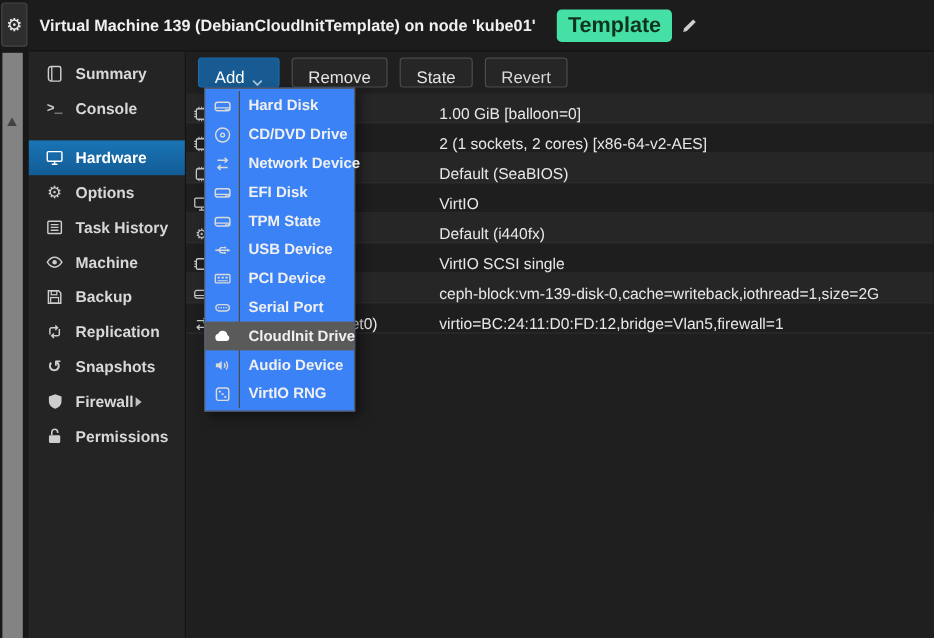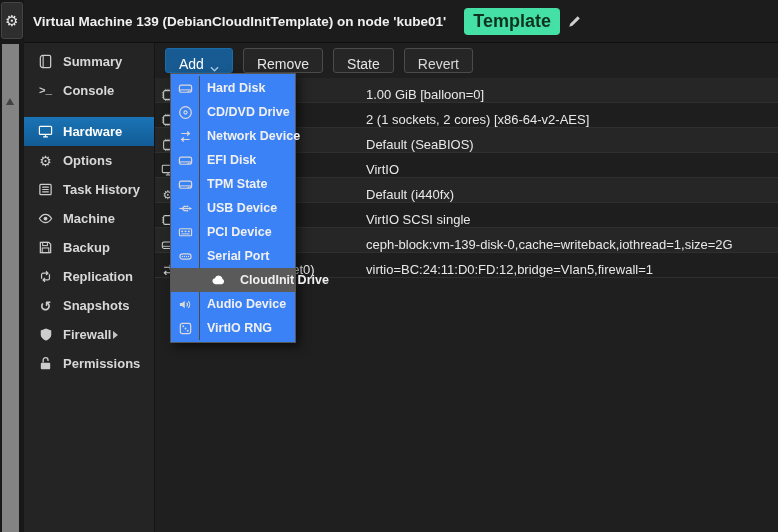--- a/index.html
+++ b/index.html
@@ -54,21 +54,21 @@
   .hw-icon { margin-left:5px; width:16px; flex:none; display:flex; justify-content:center; color:#c9c9c9; }
   .hw-label { margin-left:10px; width:174px; flex:none; white-space:nowrap; overflow:hidden; }
   .hw-value { flex:1; padding-left:6px; white-space:nowrap; }
 
   
   .dropdown { position:absolute; left:170px; top:73px; width:126px; background:#3b82f6;
               border:1px solid #565656; box-shadow:4px 4px 9px rgba(0,0,0,.55); padding:2px 0; z-index:10; }
   .menu-line { position:absolute; left:28px; top:2px; bottom:2px; width:1px; background:#4a4a4a; }
   .menu-item { position:relative; height:24px; display:flex; align-items:center; color:#f0f0f0;
                font-size:12.5px; font-weight:bold; cursor:default; }
-  .menu-item.hl { background:#5a5a5a;padding-left:33px; }
+  .menu-item.hl { background:#5a5a5a; }
   .m-icon { width:28px; flex:none; display:flex; justify-content:center; align-items:center; color:#dadada; }
   .m-label { padding-left:8px; white-space:nowrap; }
 
   svg { display:block; }
 </style>
 </head>
 <body>
 
 <div class="leftrail">
   <div class="gear-btn">

